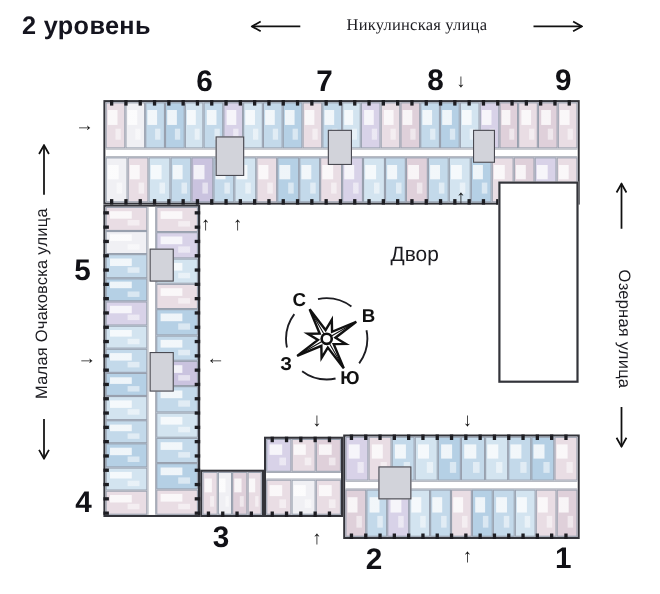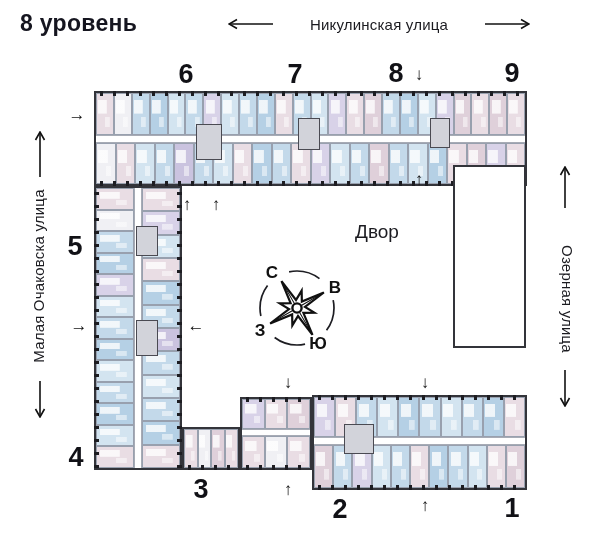--- a/index.html
+++ b/index.html
@@ -7,21 +7,21 @@
     position:relative;width:600px;height:540px;background:#ffffff;overflow:hidden;
     font-family:"Liberation Sans","DejaVu Sans",sans-serif;color:#15151f;
   }
   .abs{position:absolute;}
   #page-title{
     left:20px;top:10px;font-size:23px;font-weight:700;letter-spacing:.3px;color:#15151f;
   }
   .street-label{
     font-size:15px;color:#1b1b20;white-space:nowrap;letter-spacing:.2px;
   }
-  #street-top{left:379px;top:24px;transform:translate(-50%,-50%);}
+  #street-top{left:379px;top:24px;transform:translate(-50%,-50%);font-family:Liberation Serif, serif;}
   #street-left{left:38px;top:276px;transform:translate(-50%,-50%) rotate(-90deg);}
   #street-right{left:567px;top:299px;transform:translate(-50%,-50%) rotate(90deg);}
   #courtyard-label{
     left:377px;top:232px;transform:translate(-50%,-50%);font-size:19px;color:#1b1b20;
   }
   .section-num{
     position:absolute;transform:translate(-50%,-50%);
     font-size:27px;font-weight:700;color:#111116;
   }
   .ent-arrow{
@@ -55,21 +55,21 @@
     background:#ffffff;border:2px solid #33343a;box-sizing:border-box;z-index:4;
   }
   #compass{left:247px;top:258px;width:100px;height:100px;}
   #compass text{font-family:"Liberation Sans","DejaVu Sans",sans-serif;font-size:17px;font-weight:600;fill:#111;}
 </style>
 </head>
 <body>
 
 <div id="stage">
 
-  <div id="page-title" class="abs">8 уровень</div>
+  <div id="page-title" class="abs">2 уровень</div>
 
   <div id="street-top" class="abs street-label">Никулинская улица</div>
   <div id="street-left" class="abs street-label">Малая Очаковска улица</div>
   <div id="street-right" class="abs street-label">Озерная улица</div>
 
   <div id="plan-layer" class="abs">
       <div class="band band-h" style="left: 94px; top: 91px; width: 433px; height: 95px;">
         <div class="row" style="height: 44px;">
           <div class="cell" style="background-color: rgb(233, 221, 228);"></div>
           <div class="cell" style="background-color: rgb(240, 240, 244);"></div>

